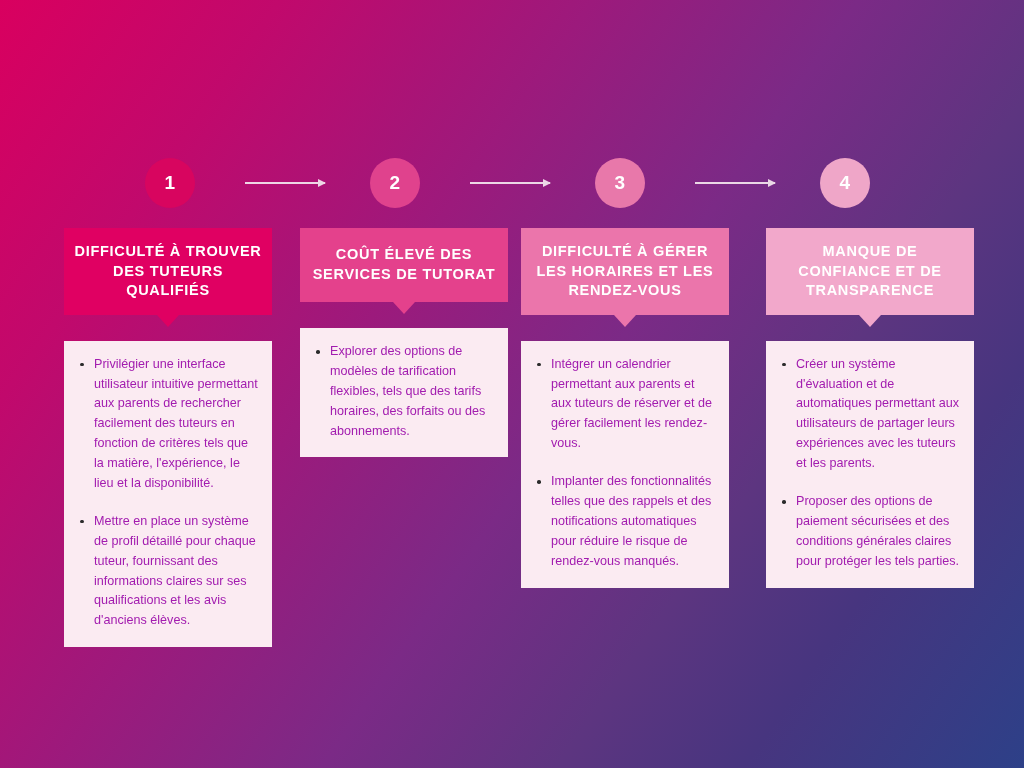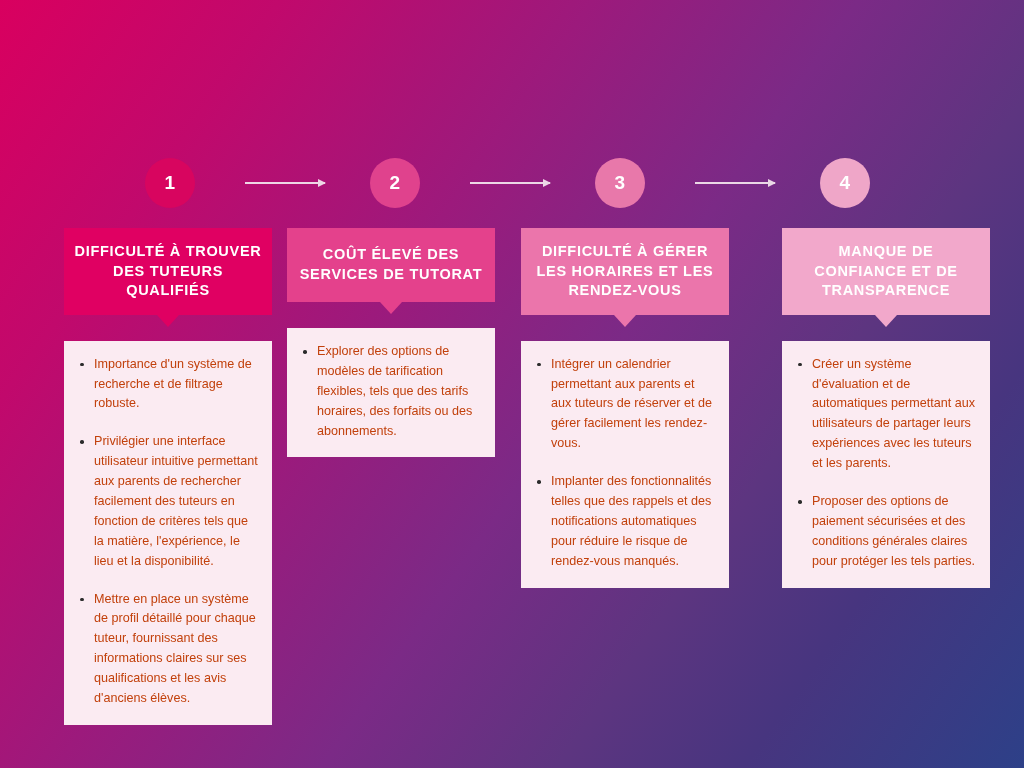--- a/index.html
+++ b/index.html
@@ -82,23 +82,23 @@
     left: 64px;
     top: 228px;
     width: 896px;
   }
   .column {
     position: absolute;
     top: 0;
     width: 208px;
   }
   .column.c1 { left: 0px; }
-  .column.c2 { left: 223px; }
+  .column.c2 { left: 236px; }
   .column.c3 { left: 457px; }
-  .column.c4 { left: 718px; }
+  .column.c4 { left: 702px; }
 
   
   .col-header {
     position: relative;
     box-sizing: border-box;
     min-height: 74px;
     padding: 14px 10px;
     display: flex;
     align-items: center;
     justify-content: center;
@@ -137,21 +137,21 @@
     background: #fbebf2;
     padding: 14px 12px 16px 6px;
   }
   .col-body ul {
     margin: 0;
     padding: 0 0 0 22px;
     list-style: none;
   }
   .col-body li {
     position: relative;
-    color: #c2410c;
+    color: #a21caf;
     font-size: 12.6px;
     line-height: 1.58;
     margin-bottom: 18px;
     padding-left: 2px;
   }
   .col-body li:last-child { margin-bottom: 0; }
   .col-body li::before {
     content: "";
     position: absolute;
     left: -12px;
@@ -180,21 +180,20 @@
 
   <div class="columns">
 
     <div class="column c1">
       <div class="col-header">
         <span>DIFFICULTÉ À TROUVER DES TUTEURS QUALIFIÉS</span>
         <span class="notch"></span>
       </div>
       <div class="col-body">
         <ul>
-          <li>Importance d'un système de recherche et de filtrage robuste.</li>
           <li>Privilégier une interface utilisateur intuitive permettant aux parents de rechercher facilement des tuteurs en fonction de critères tels que la matière, l'expérience, le lieu et la disponibilité.</li>
           <li>Mettre en place un système de profil détaillé pour chaque tuteur, fournissant des informations claires sur ses qualifications et les avis d'anciens élèves.</li>
         </ul>
       </div>
     </div>
 
     <div class="column c2">
       <div class="col-header">
         <span>COÛT ÉLEVÉ DES SERVICES DE TUTORAT</span>
         <span class="notch"></span>

